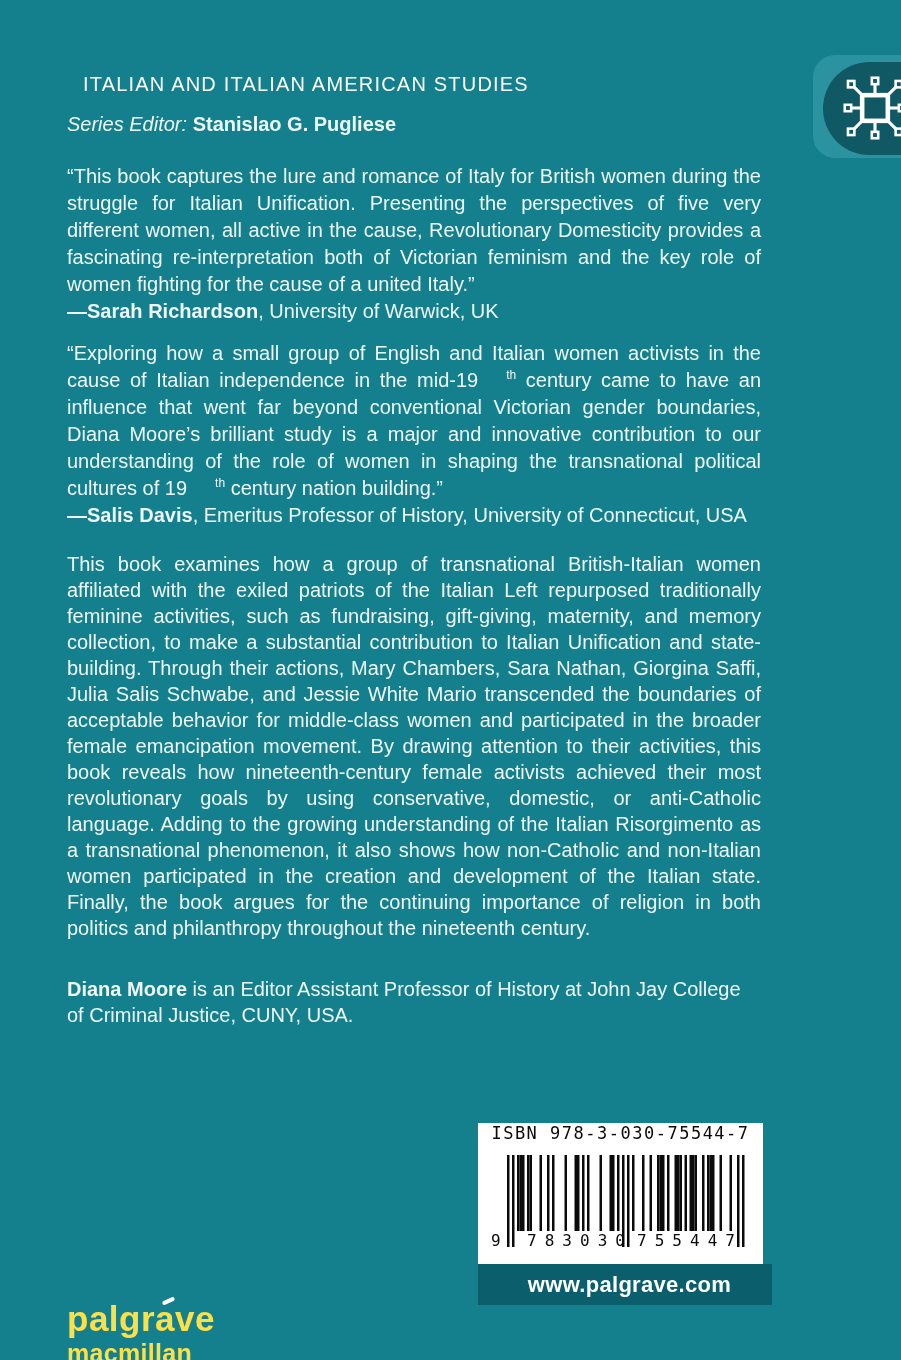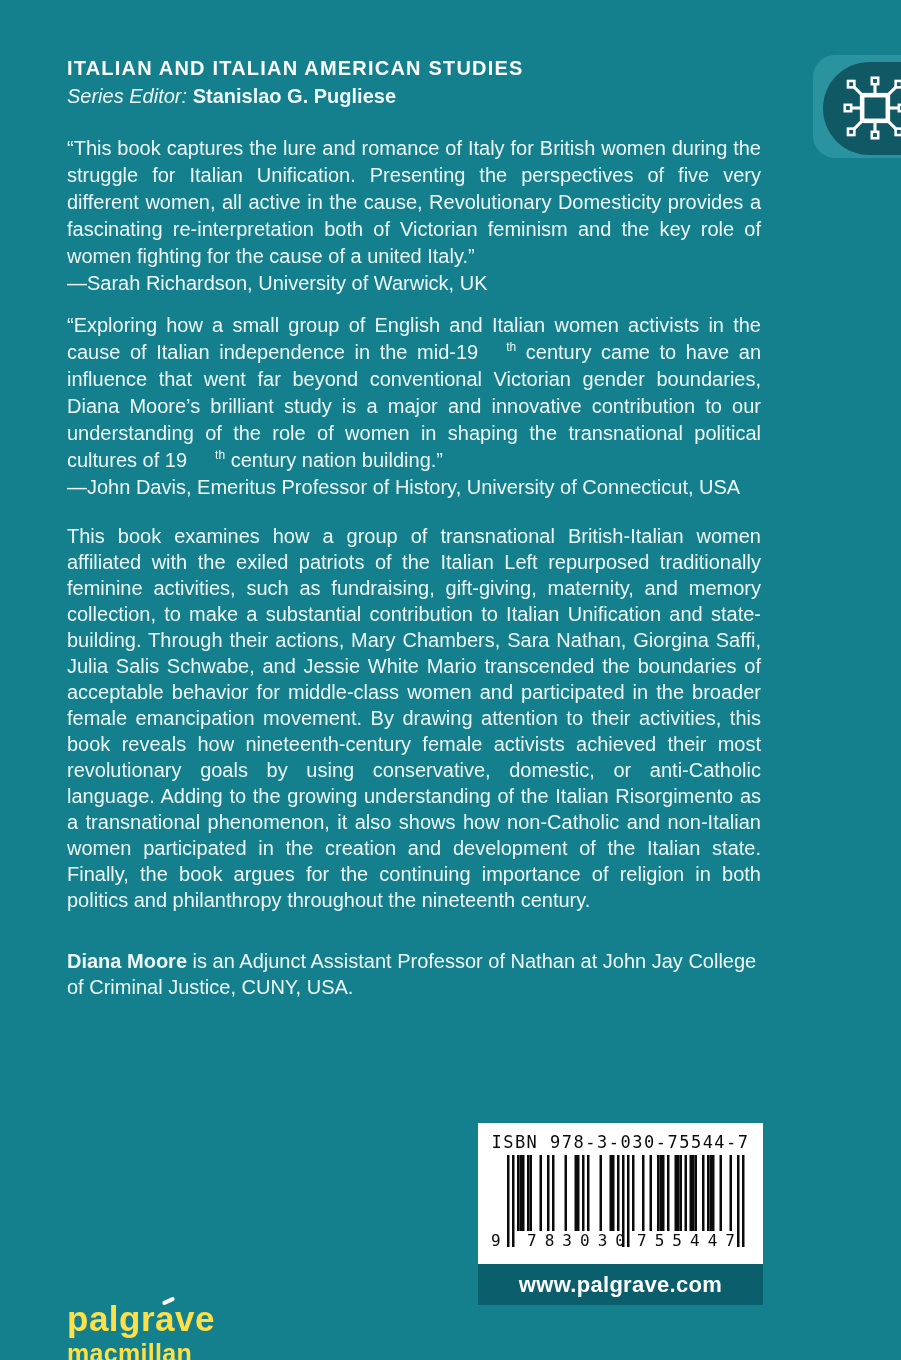--- a/index.html
+++ b/index.html
@@ -22,32 +22,32 @@
     background:#0F5864; border-radius:47px 0 0 47px;
   }
   .network-icon{
     position:absolute; top:75px; left:842px; width:66px; height:66px;
   }
   
   .content{
     position:absolute; left:67px; top:56px; width:694px;
   }
   .series-title{
-    margin:0; font-size:20px; font-weight:700; letter-spacing:1.2px;
+    margin:16px; font-size:20px; font-weight:400; letter-spacing:1.2px;
     line-height:24px; color:#FDFEFE;
   }
   .series-editor{
     margin:4px 0 0 0; font-size:20px; line-height:24px;
   }
   .series-editor .lbl{font-style:italic;}
   .series-editor .nm{font-weight:700;text-align:right;}
   .quote{ margin:27px 0 0 0; font-size:20px; line-height:27px; text-align:justify; }
   .quote.second{ margin-top:15px; }
   .quote-attr{ margin:0; font-size:20px; line-height:27px; }
-  .quote-attr .nm{ font-weight:400; }
+  .quote-attr .nm{ font-weight:700; }
   sup.ord{ font-size:12px; line-height:0; vertical-align:super;padding-left:28px; }
   .description{ margin:22px 0 12px 0; font-size:20px; line-height:26px; text-align:justify; }
   .bio{ margin:35px 0 0 0; font-size:20px; line-height:26px; }
   .bio .nm{ font-weight:700;text-align:right; }
   
   .wordmark{
     position:absolute; left:67px; top:1300px; color:#fde047;
   }
   .wordmark .l1{ font-size:35px; font-weight:700; line-height:38px; letter-spacing:0.5px; }
   .wordmark .l2{ font-size:25px; font-weight:700; line-height:30px; letter-spacing:0.3px; }
@@ -56,21 +56,21 @@
     background:#FFFFFF; border-radius:2px; transform:rotate(-24deg);
   }
   
   .barcode-panel{
     position:absolute; left:478px; top:1123px; width:285px;
   }
   .barcode-white{
     background:#FFFFFF; width:285px; height:141px; position:relative;
   }
   .isbn-label{
-    padding-top:9px; text-align:center;
+    text-align:center;
     font-family:"DejaVu Sans Mono", monospace;
     font-size:17px; letter-spacing:1.5px; color:#0B0B0B;
     white-space:nowrap;
   }
   .ean{ position:absolute; left:13px; top:32px; }
   .website-band{
     background:#0B5F6D; width:285px; height:41px;
     display:flex; align-items:center; justify-content:center;
   }
   .website-url{
@@ -103,25 +103,25 @@
 </svg>
 
 <div class="content">
   <h1 class="series-title">ITALIAN AND ITALIAN AMERICAN STUDIES</h1>
   <p class="series-editor"><span class="lbl">Series Editor:</span> <span class="nm">Stanislao G. Pugliese</span></p>
 
   <p class="quote">“This book captures the lure and romance of Italy for British women during the struggle for Italian Unification. Presenting the perspectives of five very different women, all active in the cause, Revolutionary Domesticity provides a fascinating re-interpretation both of Victorian feminism and the key role of women fighting for the cause of a united Italy.”</p>
   <p class="quote-attr"><span class="nm">—Sarah Richardson</span><span>, University of Warwick, UK</span></p>
 
   <p class="quote second"><span>“Exploring how a small group of English and Italian women activists in the cause of Italian independence in the mid-19</span><sup class="ord">th</sup><span> century came to have an influence that went far beyond conventional Victorian gender boundaries, Diana Moore’s brilliant study is a major and innovative contribution to our understanding of the role of women in shaping the transnational political cultures of 19</span><sup class="ord">th</sup><span> century nation building.”</span></p>
-  <p class="quote-attr"><span class="nm">—John Davis</span><span>, Emeritus Professor of History, University of Connecticut, USA</span></p>
+  <p class="quote-attr"><span class="nm">—Salis Davis</span><span>, Emeritus Professor of History, University of Connecticut, USA</span></p>
 
   <p class="description">This book examines how a group of transnational British-Italian women affiliated with the exiled patriots of the Italian Left repurposed traditionally feminine activities, such as fundraising, gift-giving, maternity, and memory collection, to make a substantial contribution to Italian Unification and state-building. Through their actions, Mary Chambers, Sara Nathan, Giorgina Saffi, Julia Salis Schwabe, and Jessie White Mario transcended the boundaries of acceptable behavior for middle-class women and participated in the broader female emancipation movement. By drawing attention to their activities, this book reveals how nineteenth-century female activists achieved their most revolutionary goals by using conservative, domestic, or anti-Catholic language. Adding to the growing understanding of the Italian Risorgimento as a transnational phenomenon, it also shows how non-Catholic and non-Italian women participated in the creation and development of the Italian state. Finally, the book argues for the continuing importance of religion in both politics and philanthropy throughout the nineteenth century.</p>
 
-  <p class="bio"><span class="nm">Diana Moore</span><span> is an Adjunct Assistant Professor of Nathan at John Jay College of Criminal Justice, CUNY, USA.</span></p>
+  <p class="bio"><span class="nm">Diana Moore</span><span> is an Editor Assistant Professor of History at John Jay College of Criminal Justice, CUNY, USA.</span></p>
 </div>
 
 <div class="wordmark">
   <div class="l1">palgrave</div>
   <div class="accent"></div>
   <div class="l2">macmillan</div>
 </div>
 
 <div class="barcode-panel">
   <div class="barcode-white">
@@ -168,16 +168,16 @@
           <rect x="221" y="0" width="2.5" height="76" fill="#0B0B0B"></rect>
           <rect x="228.5" y="0" width="2.5" height="76" fill="#0B0B0B"></rect>
           <rect x="238.5" y="0" width="2.5" height="76" fill="#0B0B0B"></rect>
           <rect x="246" y="0" width="2.5" height="92" fill="#0B0B0B"></rect>
           <rect x="251" y="0" width="2.5" height="92" fill="#0B0B0B"></rect>
           <text x="0" y="91" font-family="DejaVu Sans Mono, monospace" font-size="16" fill="#0B0B0B">9</text>
           <text x="36" y="91" textLength="98" lengthAdjust="spacing" font-family="DejaVu Sans Mono, monospace" font-size="16" fill="#0B0B0B">783030</text>
           <text x="146" y="91" textLength="98" lengthAdjust="spacing" font-family="DejaVu Sans Mono, monospace" font-size="16" fill="#0B0B0B">755447</text>
         </svg></div>
   </div>
-  <div class="website-band" style="background: rgb(11, 95, 109);">
+  <div class="website-band" style="background: rgb(11, 95, 109); padding-left: 9px;">
     <span class="website-url">www.palgrave.com</span>
   </div>
 </div>
 
 </body></html>

